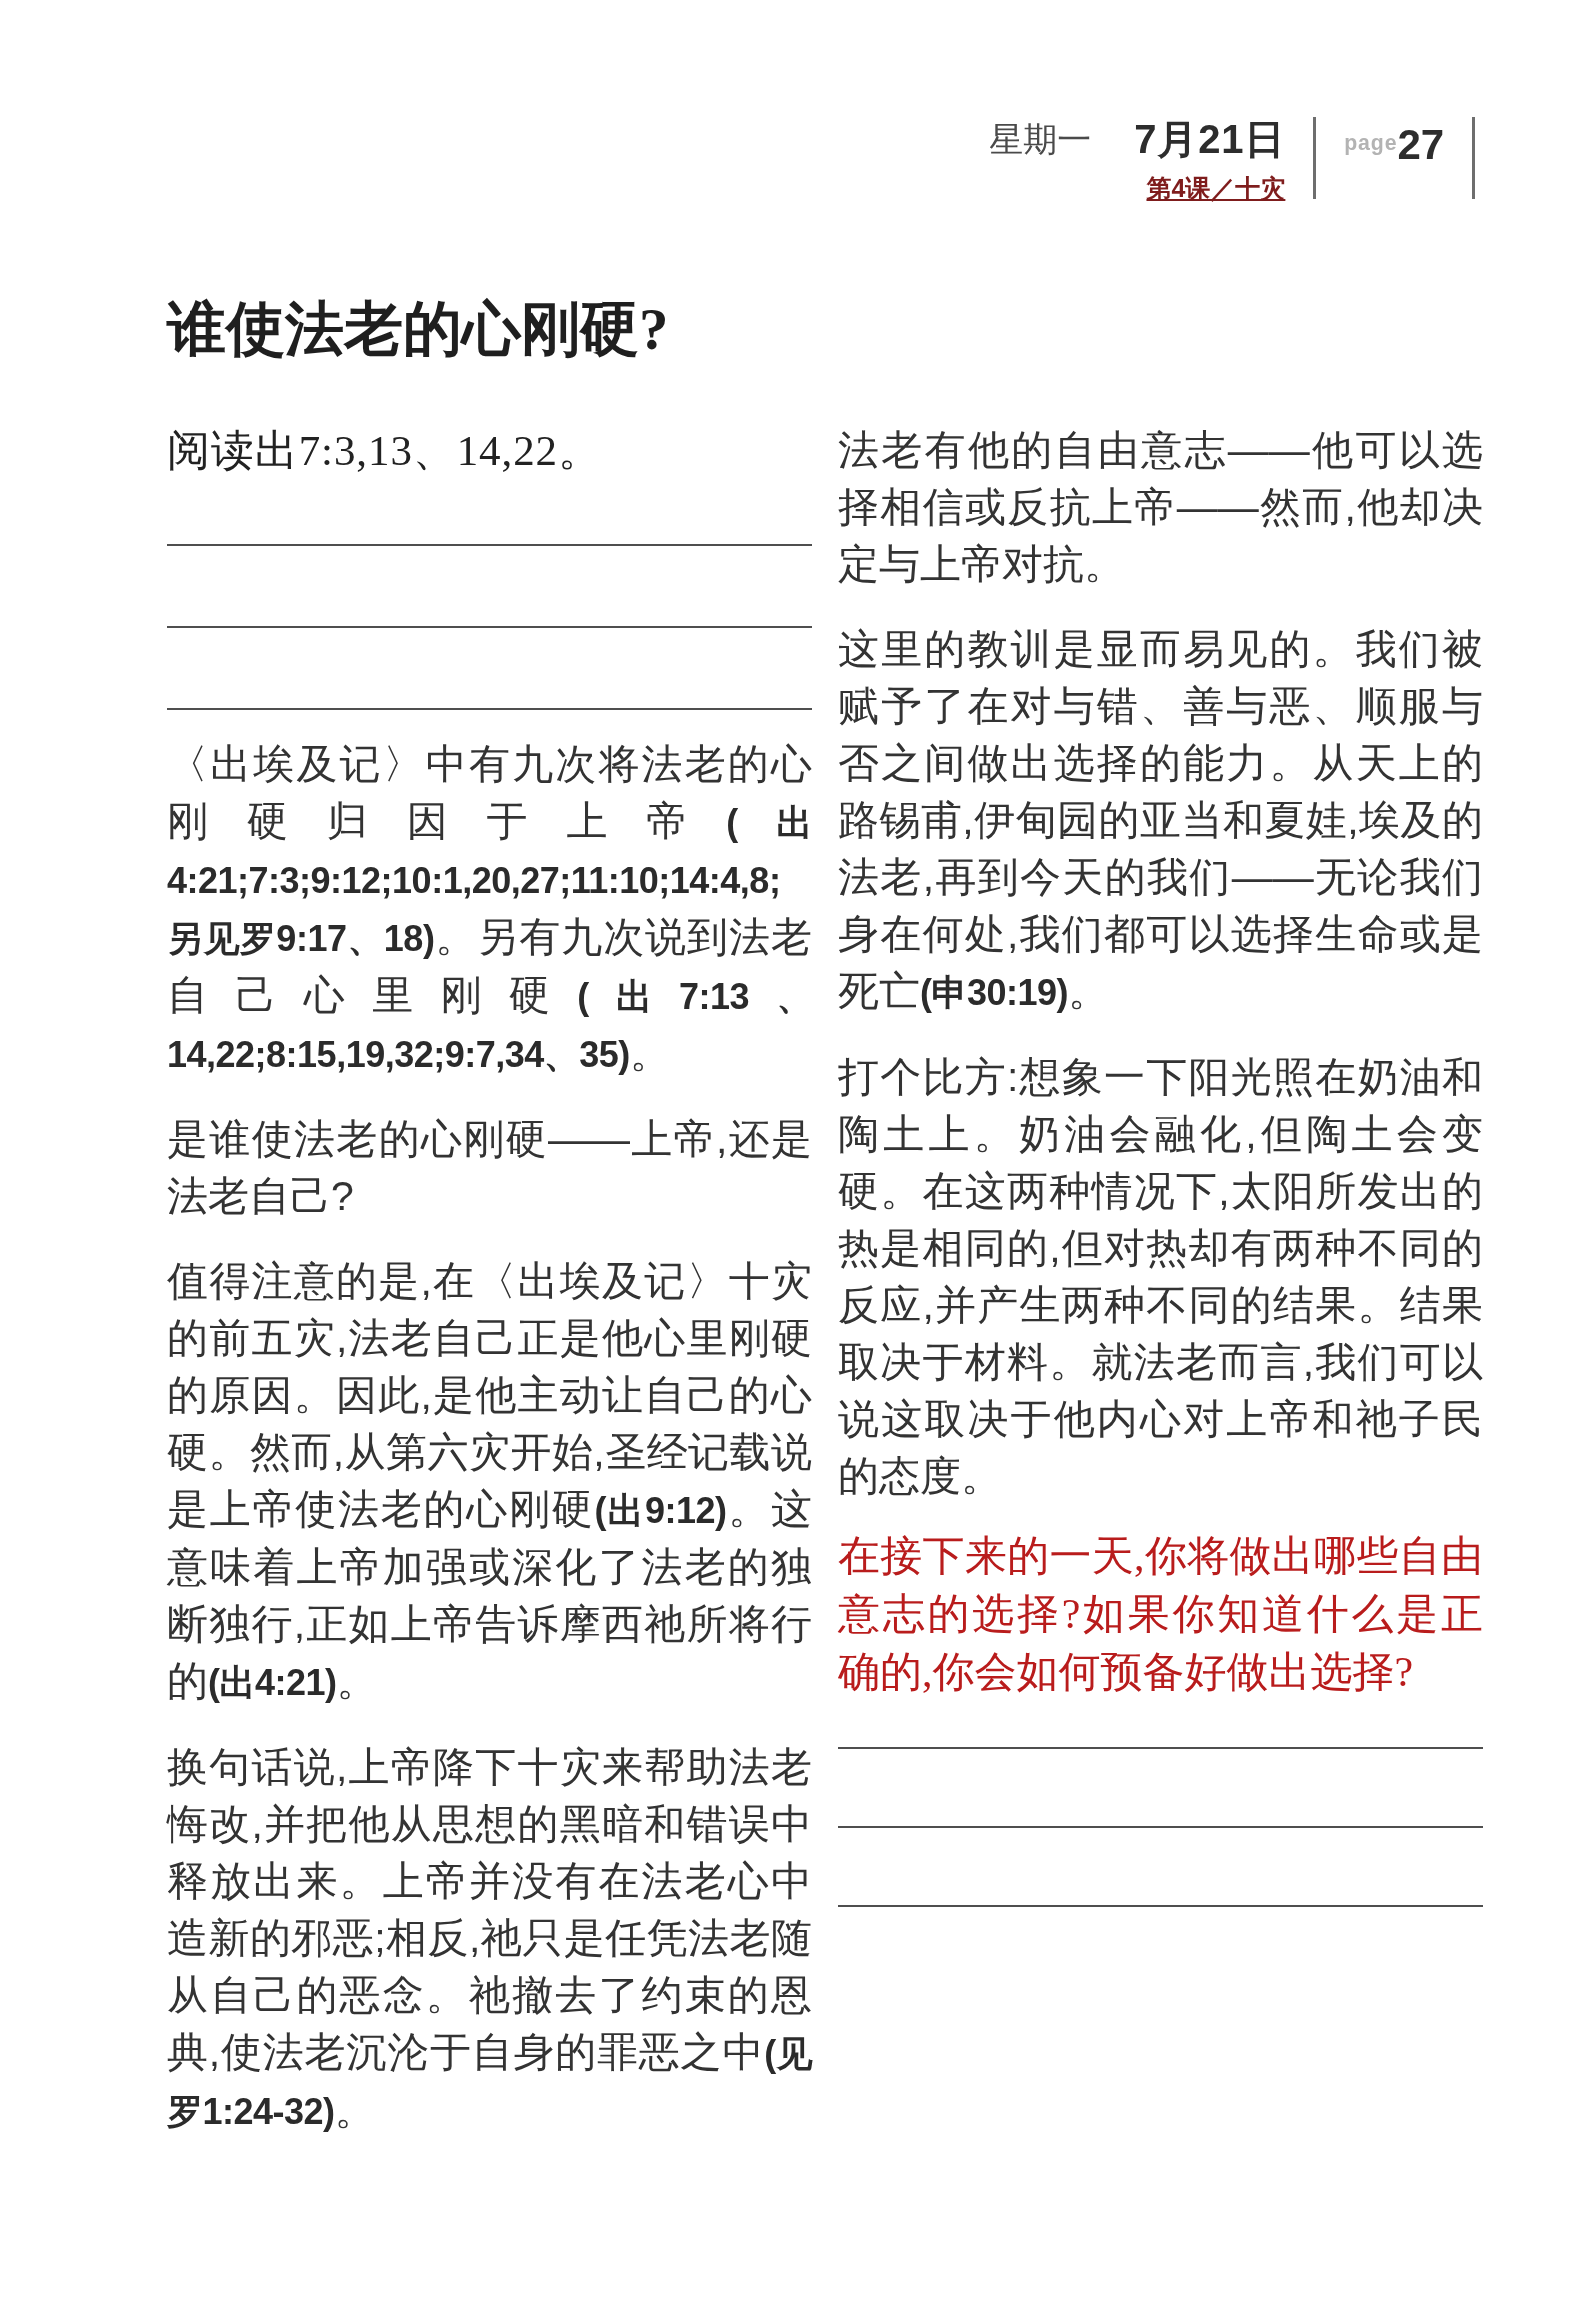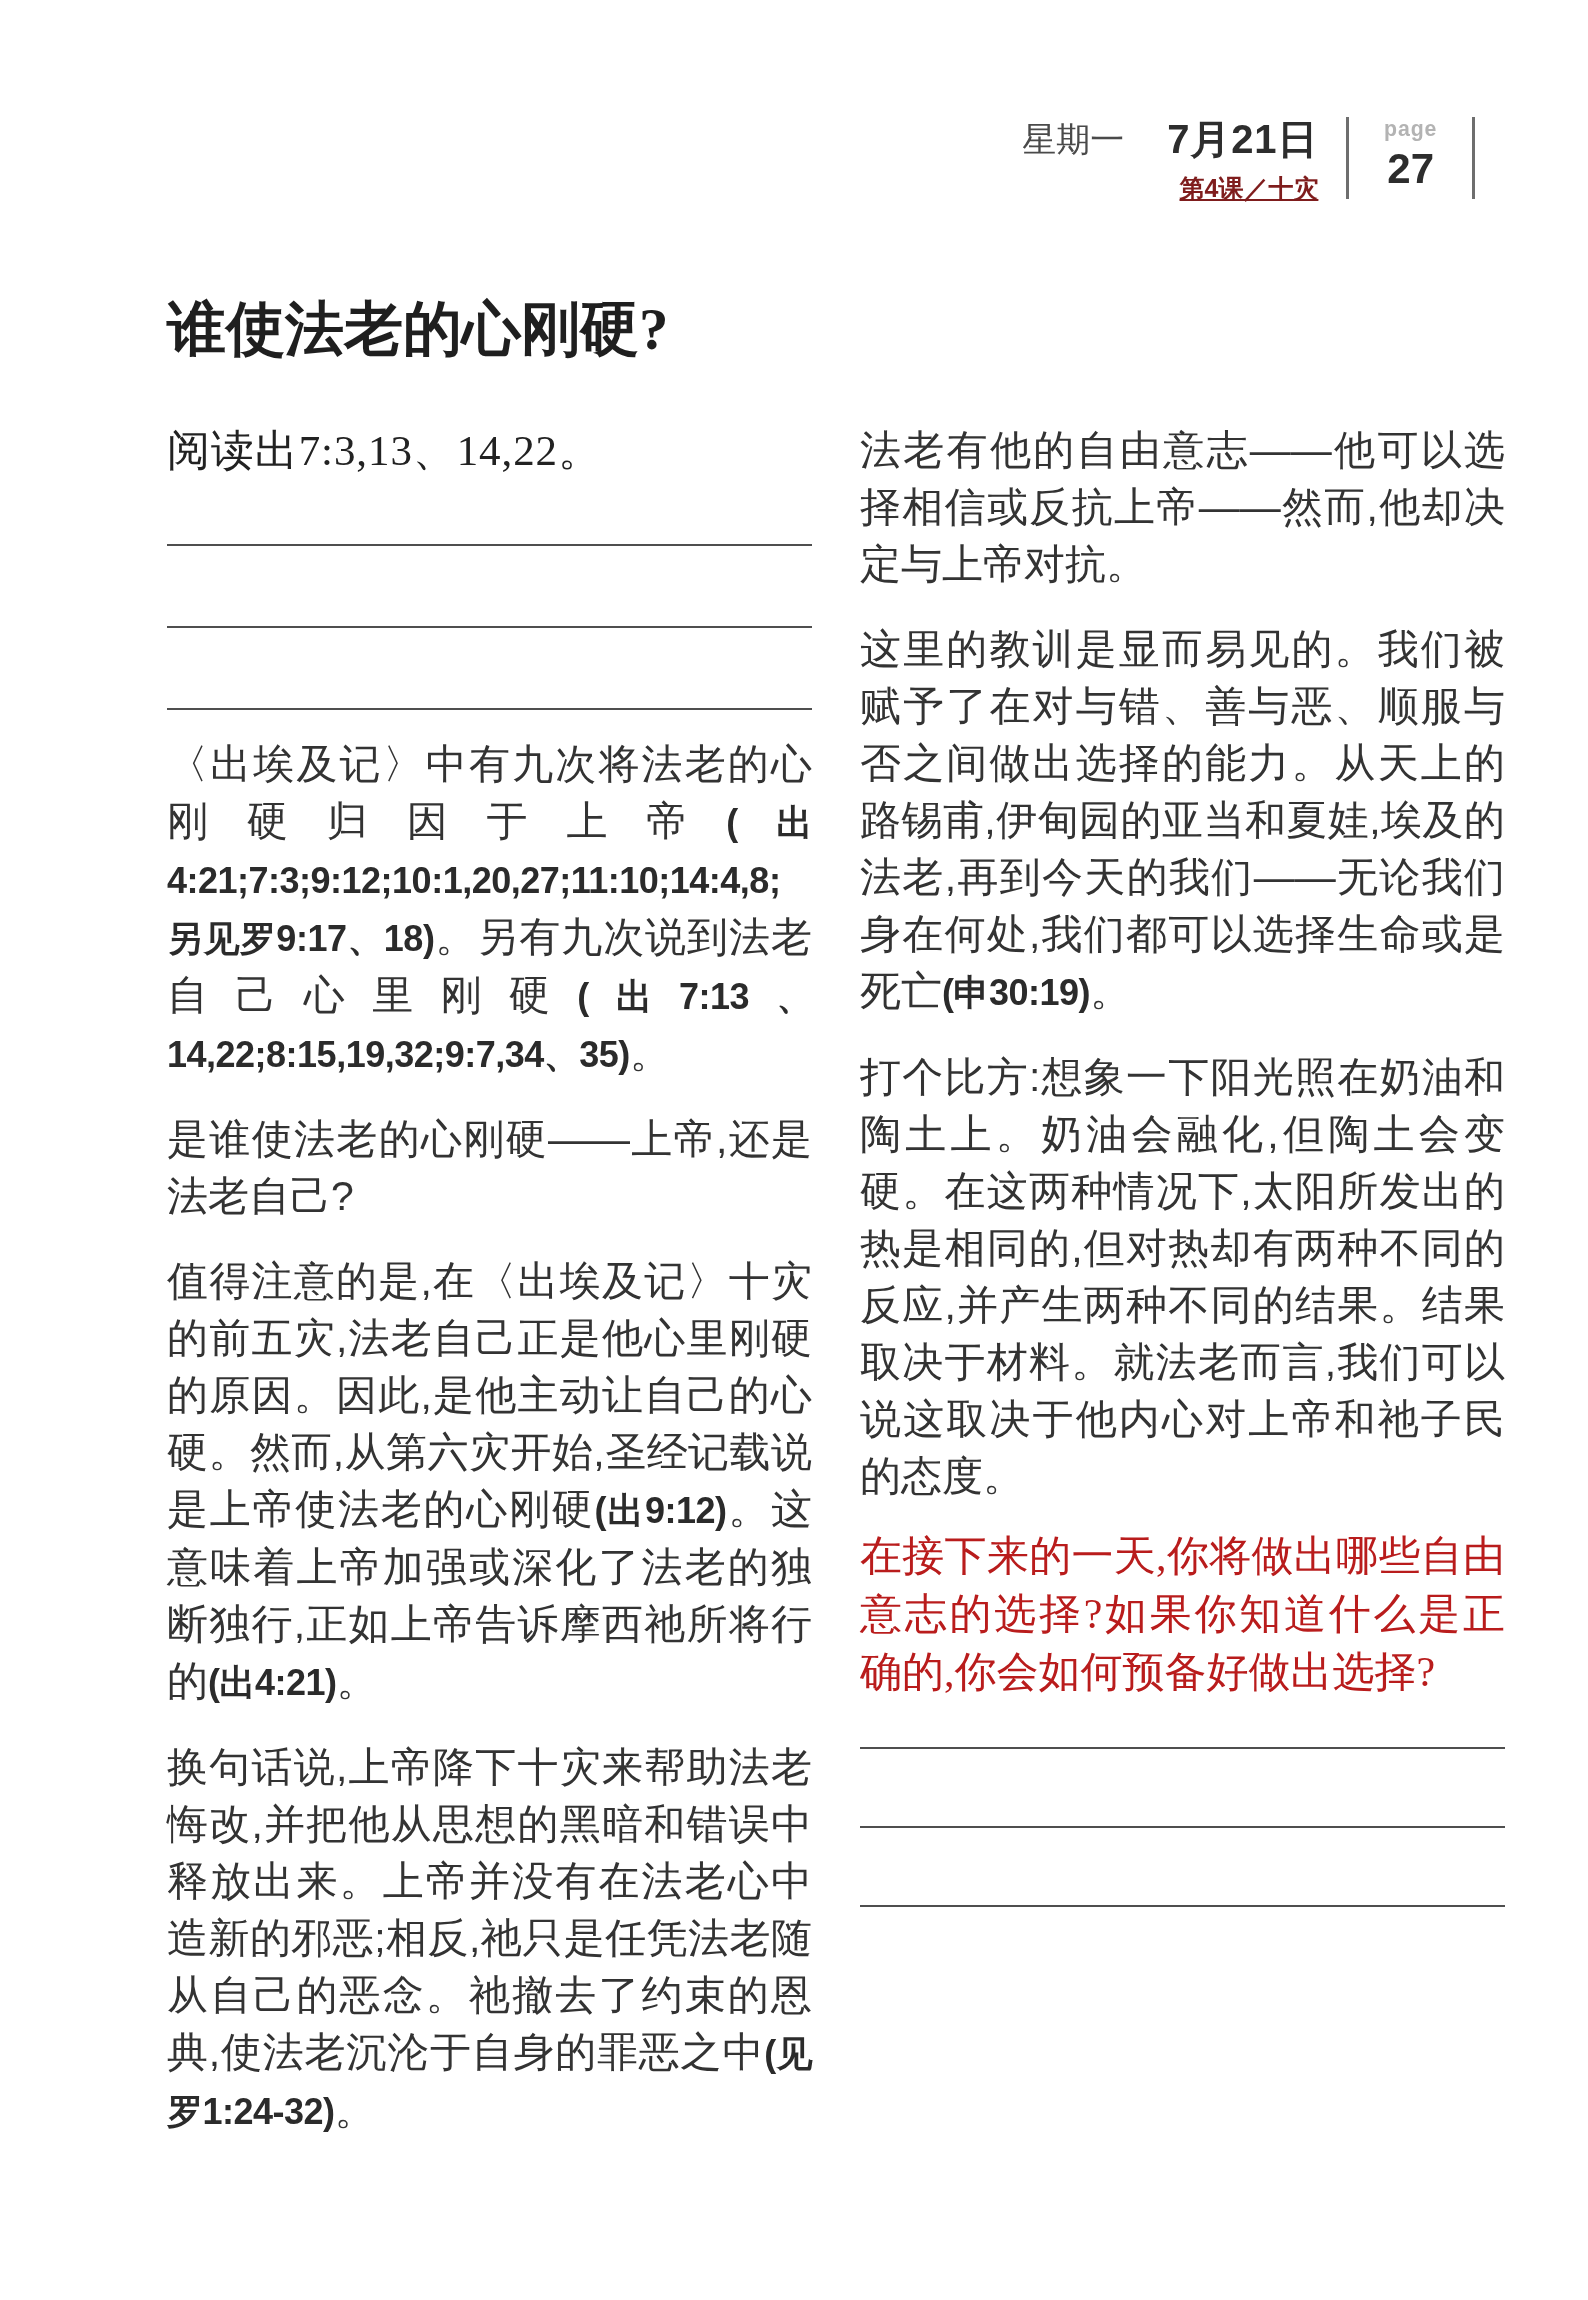--- a/index.html
+++ b/index.html
@@ -18,33 +18,33 @@
     padding:117px 86px 0 0;
   }
   .weekday{
     font-size:34px;font-weight:500;color:#4a4a4a;
     line-height:45px;margin-right:43px;margin-top:0;
   }
   .dateblock{display:flex;flex-direction:column;align-items:flex-end;text-align:center;}
   .date{font-size:40px;font-weight:800;color:#2d2d2d;line-height:45px;letter-spacing:0.9px;}
   .lesson{font-size:25px;font-weight:700;color:#7f1d1d;line-height:31px;margin-top:11px;text-decoration:underline;}
   .hdr-divider{width:2.8px;height:82px;background:#6e6e6e;margin:0 28px;}
-  .pageblock{display:flex;flex-direction:column;align-items:center;min-width:67px;}
+  .pageblock{display:flex;flex-direction:row;align-items:center;min-width:67px;}
   .page-label{font-size:21.3px;font-weight:700;color:#b3b3b3;letter-spacing:0.9px;line-height:24px;}
   .page-number{font-size:42px;font-weight:800;color:#2d2d2d;line-height:48px;margin-top:3.7px;}
   
   .title{
     position:absolute;top:295px;left:167px;width:1340px;
     font-family:"Liberation Serif", serif;
     font-weight:700;font-size:59px;line-height:69px;color:#1f1f1f;
   }
   
   .columns{
     position:absolute;top:422px;left:167px;width:1340px;
-    display:flex;gap:48px;align-items:flex-start;
+    display:flex;gap:26px;align-items:flex-start;
   }
   .col{width:645px;}
   .reading{
     font-family:"Liberation Serif", serif;
     font-size:43px;line-height:57px;color:#222222;
     letter-spacing:0.9px;
   }
   .para{
     font-size:41px;line-height:57px;color:#333333;
     text-align:justify;margin:0 0 28px 0;

